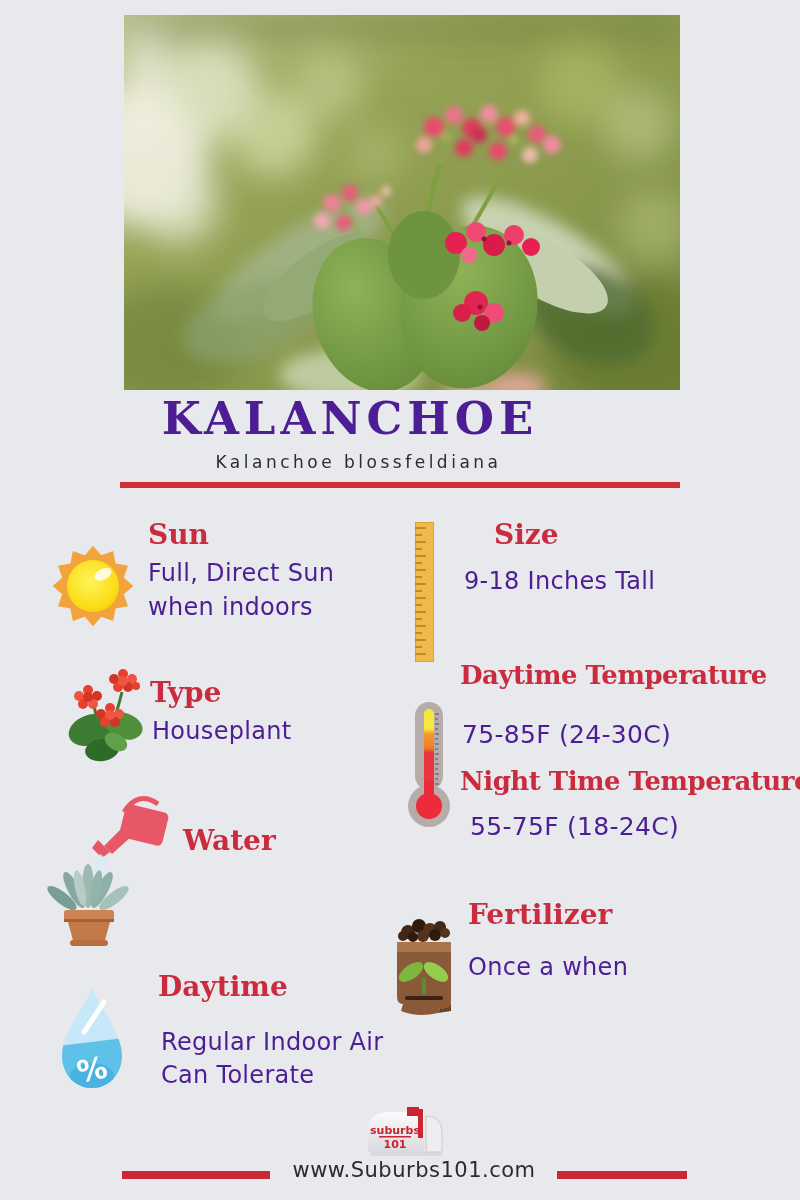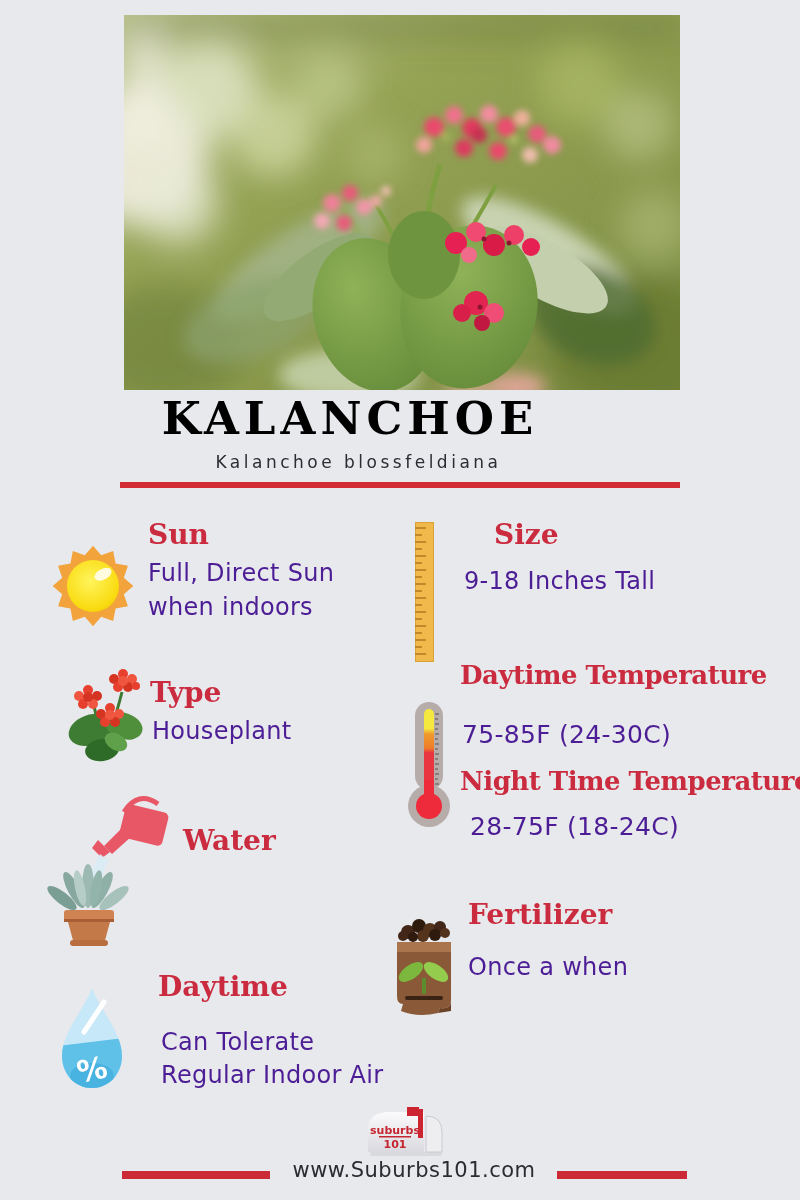--- a/index.html
+++ b/index.html
@@ -1,21 +1,21 @@
 <!DOCTYPE html>
 <html><head>
 <meta charset="utf-8">
 <style>
   html,body{margin:0;padding:0;}
   .page{position:relative;width:800px;height:1200px;background:#e8e9ed;overflow:hidden;
         font-family:"DejaVu Sans",sans-serif;}
   .abs{position:absolute;}
   .title{position:absolute;left:0;top:392px;width:700px;text-align:center;
          font-family:"DejaVu Serif",serif;font-weight:700;font-size:45px;
-         letter-spacing:5px;color:#000000;}
+         letter-spacing:5px;color:#4c1d95;}
   .subtitle{position:absolute;left:0;top:452px;width:717px;text-align:center;
             font-size:17px;letter-spacing:3.5px;color:#2b2d33;}
   .divider{position:absolute;left:120px;top:482px;width:560px;height:6px;background:#d22c35;}
   .sec-h{position:absolute;font-family:"DejaVu Serif",serif;font-weight:700;
          color:#cb2b3e;font-size:28px;white-space:nowrap;}
   .sec-h.long{font-size:26px;letter-spacing:-0.5px;}
   .sec-b{position:absolute;color:#4c1d95;font-size:24px;line-height:34px;
          letter-spacing:0.3px;white-space:nowrap;}
   .footer-bar{position:absolute;top:1171px;height:8px;background:#cc2936;}
   .footer-url{position:absolute;left:14px;top:1158px;width:800px;text-align:center;
@@ -233,21 +233,21 @@
       <line x1="28" y1="64" x2="32" y2="64"></line>
         <line x1="28" y1="69" x2="31" y2="69"></line>
       <line x1="28" y1="74" x2="32" y2="74"></line>
         <line x1="28" y1="79" x2="31" y2="79"></line>
       <line x1="28" y1="84" x2="32" y2="84"></line>
     </g>
   </svg>
   <div class="sec-h long" style="left:460px;top:660px;">Daytime Temperature</div>
   <div class="sec-b" style="left:462px;top:702px;font-size:25px;margin-top:16px;">75-85F (24-30C)</div>
   <div class="sec-h long" style="left:460px;top:766px;">Night Time Temperature</div>
-  <div class="sec-b" style="left:470px;top:810px;font-size:25px;">28-75F (18-24C)</div>
+  <div class="sec-b" style="left:470px;top:810px;font-size:25px;">55-75F (18-24C)</div>
 
   <svg class="abs" style="left:46px;top:790px;width:140px;height:158px;" viewBox="0 0 140 158">
     <path d="M78 22 Q92 0 112 14" fill="none" stroke="#e85766" stroke-width="5"></path>
     <rect x="76" y="18" width="44" height="34" rx="5" fill="#e85766" transform="rotate(14 98 35)"></rect>
     <path d="M80 34 L58 56 L66 64 L86 46 Z" fill="#e85766"></path>
     <polygon points="52,50 64,62 56,68 46,58" fill="#e85766"></polygon>
     <polygon points="54,64 62,70 52,98 40,92" fill="#d9ecf5" opacity="0.9"></polygon>
     <g>
       <ellipse cx="42" cy="96" rx="6" ry="22" fill="#9cbab2"></ellipse>
       <ellipse cx="28" cy="100" rx="6" ry="20" transform="rotate(-28 28 100)" fill="#86a89f"></ellipse>
@@ -296,22 +296,22 @@
     </defs>
     <path d="M32 2 C40 24 62 46 62 70 C62 88.5 48.5 102 32 102 C15.5 102 2 88.5 2 70 C2 46 24 24 32 2 Z" fill="#c7e8f8"></path>
     <g clip-path="url(#dropclip)">
       <rect x="-6" y="56" width="76" height="52" fill="#5fc0e8" transform="rotate(-7 32 70)"></rect>
       <ellipse cx="32" cy="90" rx="22" ry="13" fill="#48b2e0"></ellipse>
     </g>
     <path d="M44 16 L24 46" stroke="#ffffff" stroke-width="5" stroke-linecap="round"></path>
     <text x="32" y="94" text-anchor="middle" font-size="30" font-weight="bold" fill="#ffffff" font-family="DejaVu Sans, sans-serif" transform="rotate(-12 32 84)">%</text>
   </svg>
   <div class="sec-b" style="left:161px;top:1026px;line-height:33px;">
+    <div>Regular Indoor Air</div>
     <div>Can Tolerate</div>
-    <div>Regular Indoor Air</div>
   </div>
 
   <svg class="abs" style="left:354px;top:1106px;width:100px;height:58px;" viewBox="0 0 100 58">
     <defs>
       <linearGradient id="mailg" x1="0" y1="0" x2="0" y2="1">
         <stop offset="0" stop-color="#fbfbfc"></stop>
           <stop offset="1" stop-color="#d9d9df"></stop>
       </linearGradient>
     </defs>
     <rect x="16" y="46" width="72" height="4" rx="2" fill="#d4d4da" opacity="0.8"></rect>

